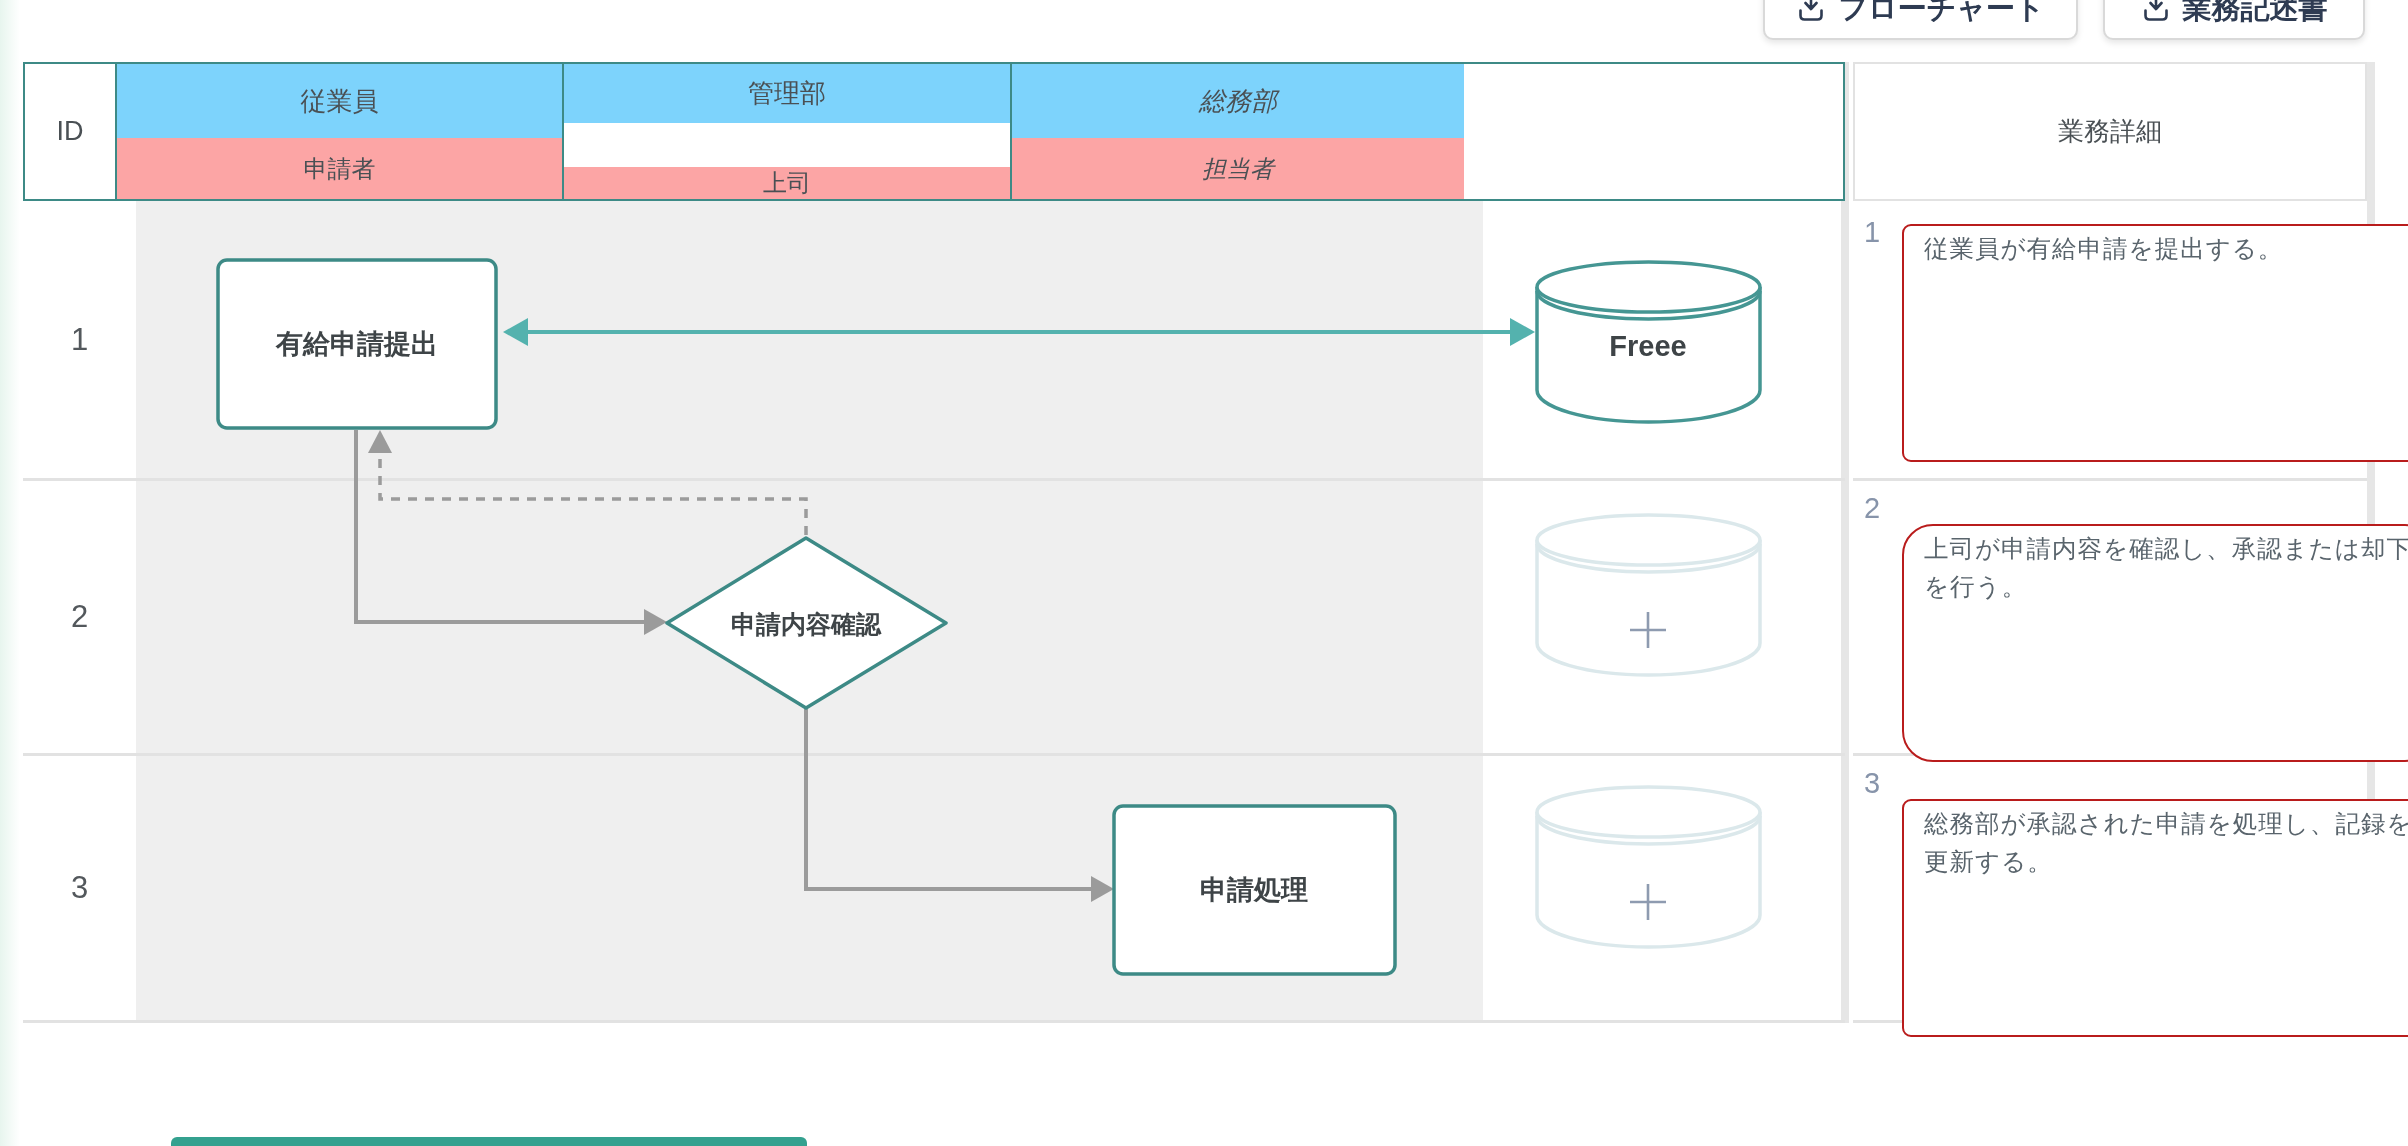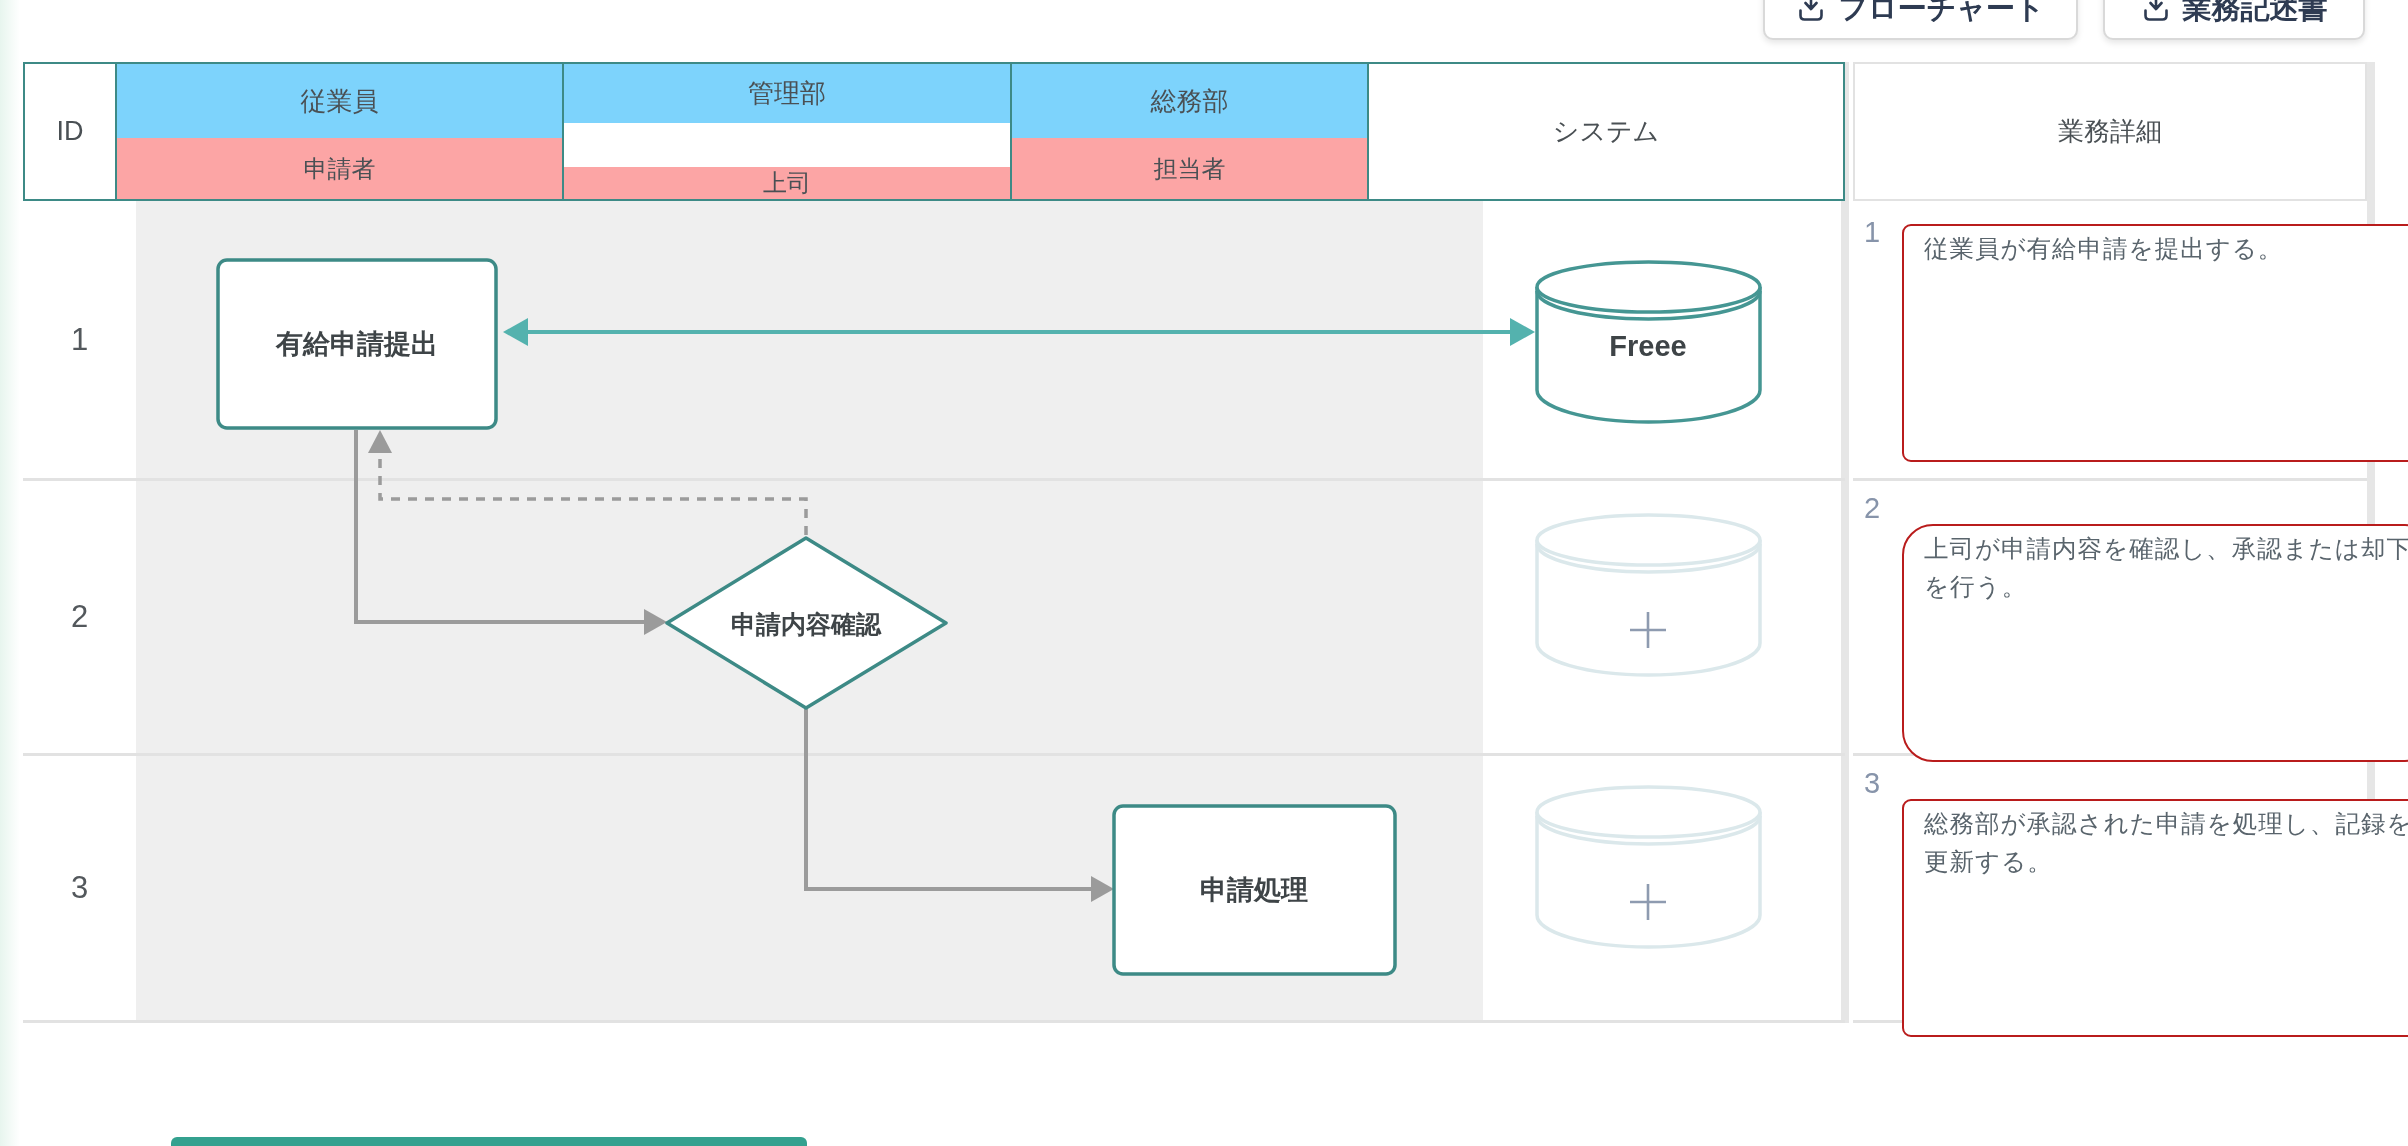--- a/index.html
+++ b/index.html
@@ -13,21 +13,21 @@
     color:#2e3b52;font-size:29px;font-weight:600;cursor:pointer;z-index:30;}
   .btn-flow{left:1763px;width:311px;}
   .btn-doc{left:2103px;width:258px;}
   .top-btn svg{flex:0 0 auto;}
   
   .header-table{left:23px;top:62px;width:1822px;height:139px;border:2px solid #3d8a86;box-sizing:border-box;
     display:flex;background:#fff;z-index:5;}
   .h-cell{box-sizing:border-box;border-right:2px solid #3d8a86;display:flex;flex-direction:column;}
   .h-cell:last-child{border-right:none;}
   .h-id{width:92px;align-items:center;justify-content:center;font-size:27px;color:#4a5054;}
-  .h-lane1{width:447px;} .h-lane2{width:448px;gap:44px;} .h-lane3{width:357px;}
+  .h-lane1{width:447px;} .h-lane2{width:448px;gap:44px;} .h-lane3{width:452px;font-style:italic;}
   .h-sys{flex:1;align-items:center;justify-content:center;font-size:26px;color:#4a5054;}
   .dept{height:74px;background:#7dd3fc;display:flex;align-items:center;justify-content:center;font-size:26px;color:#4a5054;}
   .role{flex:1;background:#fca5a5;display:flex;align-items:center;justify-content:center;font-size:24px;color:#4a5054;}
   .detail-header{left:1853px;top:62px;width:514px;height:139px;border:2px solid #e2e2e2;box-sizing:border-box;
     display:flex;align-items:center;justify-content:center;font-size:26px;color:#4a5054;background:#fff;z-index:5;}
   
   .lanes-bg{left:136px;top:201px;width:1347px;height:821px;background:#efefef;}
   .sep{height:3px;background:#e2e2e2;z-index:2;}
   .sep-main{left:23px;width:1822px;}
   .sep-detail{left:1853px;width:514px;}
@@ -83,21 +83,20 @@
     <div class="role">申請者</div>
   </div>
   <div class="h-cell h-lane2">
     <div class="dept">管理部</div>
     <div class="role">上司</div>
   </div>
   <div class="h-cell h-lane3">
     <div class="dept">総務部</div>
     <div class="role">担当者</div>
   </div>
-  <div class="h-cell h-sys">システム</div>
 </div>
 <div class="abs detail-header">業務詳細</div>
 
 <div class="abs rownum rn1">1</div>
 <div class="abs rownum rn2">2</div>
 <div class="abs rownum rn3">3</div>
 
 <svg class="abs flow" width="2408" height="1146" viewBox="0 0 2408 1146">
 
   <g>

